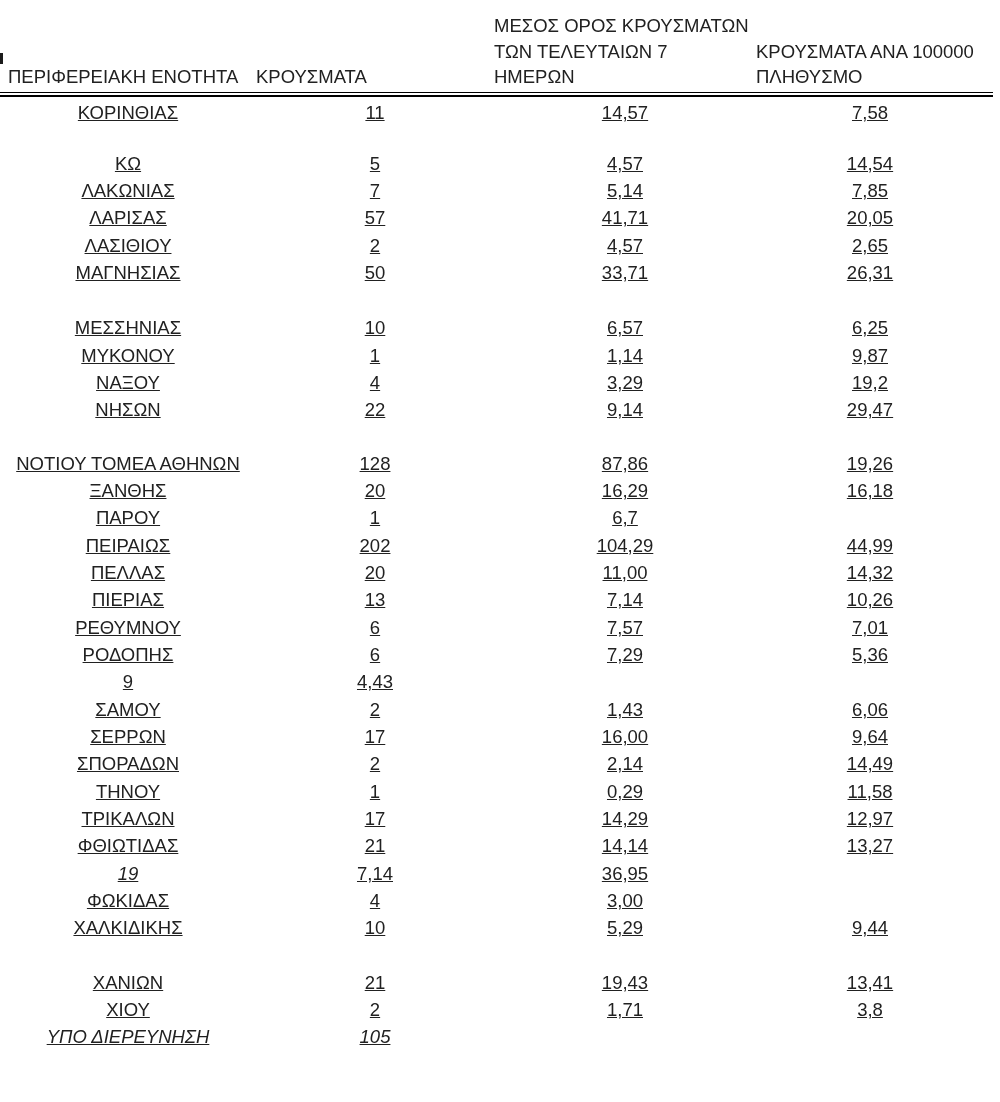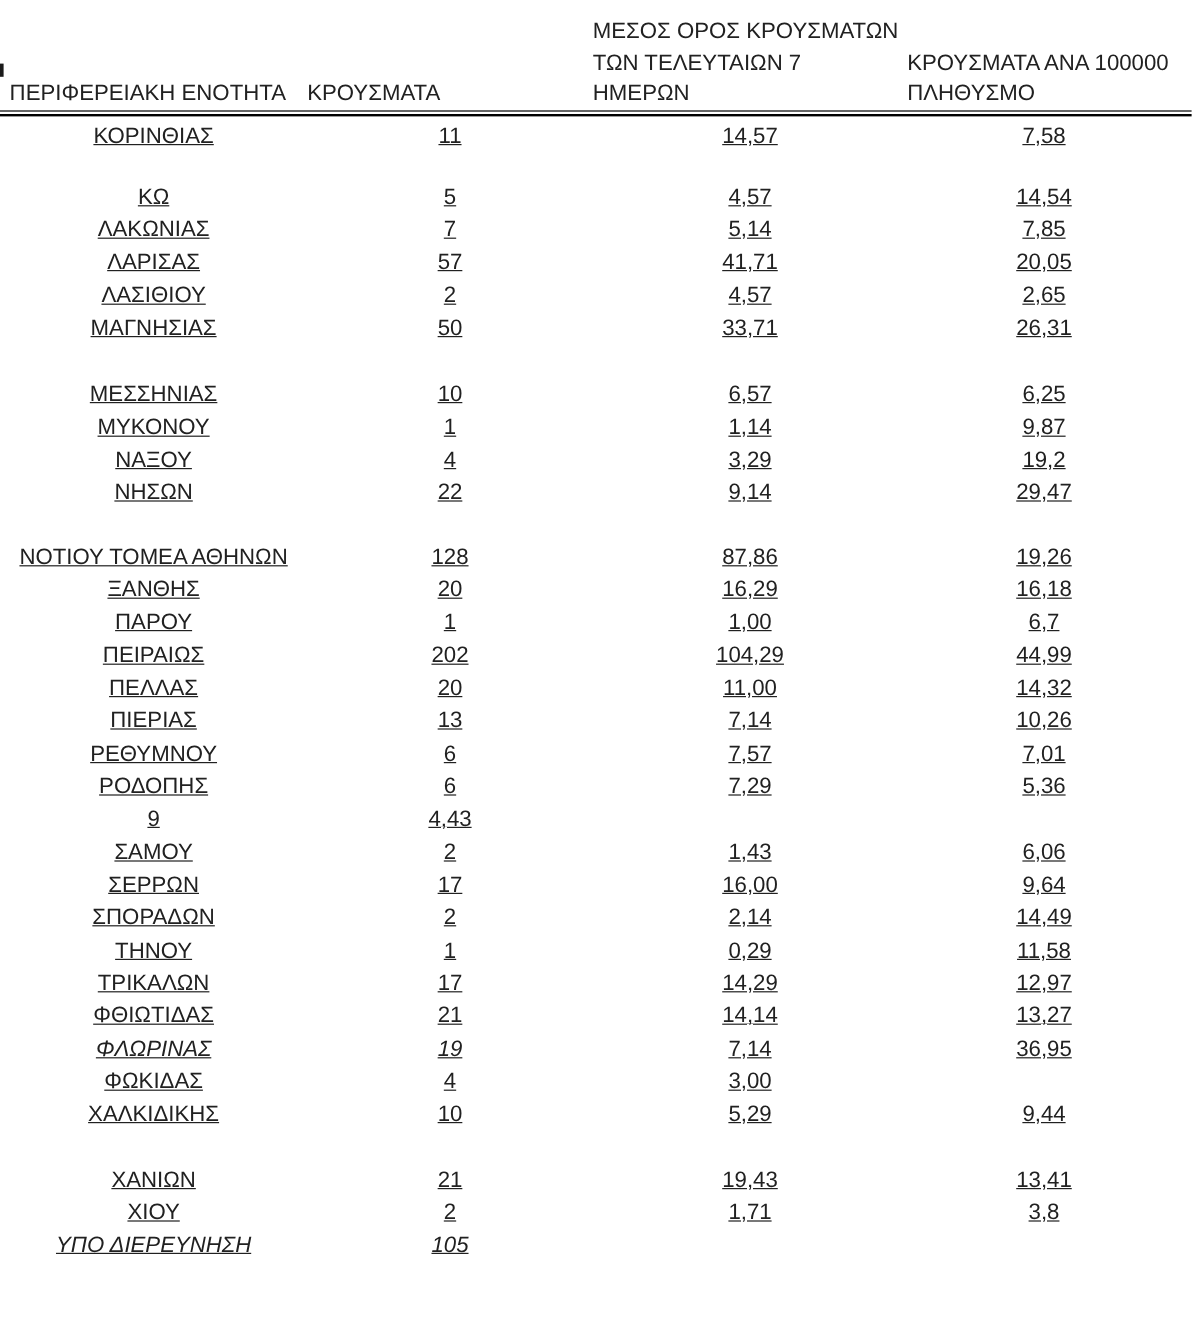--- a/index.html
+++ b/index.html
@@ -152,21 +152,20 @@
   </div>
       <div class="row">
     <div class="cell">ΞΑΝΘΗΣ</div>
     <div class="cell">20</div>
     <div class="cell">16,29</div>
     <div class="cell">16,18</div>
   </div>
       <div class="row">
     <div class="cell">ΠΑΡΟΥ</div>
     <div class="cell">1</div>
-    <div class="cell">1,00</div>
     <div class="cell">6,7</div>
   </div>
       <div class="row">
     <div class="cell">ΠΕΙΡΑΙΩΣ</div>
     <div class="cell">202</div>
     <div class="cell">104,29</div>
     <div class="cell">44,99</div>
   </div>
       <div class="row">
     <div class="cell">ΠΕΛΛΑΣ</div>
@@ -226,21 +225,20 @@
     <div class="cell">14,29</div>
     <div class="cell">12,97</div>
   </div>
       <div class="row">
     <div class="cell">ΦΘΙΩΤΙΔΑΣ</div>
     <div class="cell">21</div>
     <div class="cell">14,14</div>
     <div class="cell">13,27</div>
   </div>
       <div class="row">
-    <div class="cell italic">ΦΛΩΡΙΝΑΣ</div>
     <div class="cell italic">19</div>
     <div class="cell">7,14</div>
     <div class="cell">36,95</div>
   </div>
       <div class="row">
     <div class="cell">ΦΩΚΙΔΑΣ</div>
     <div class="cell">4</div>
     <div class="cell">3,00</div>
   </div>
       <div class="row">

